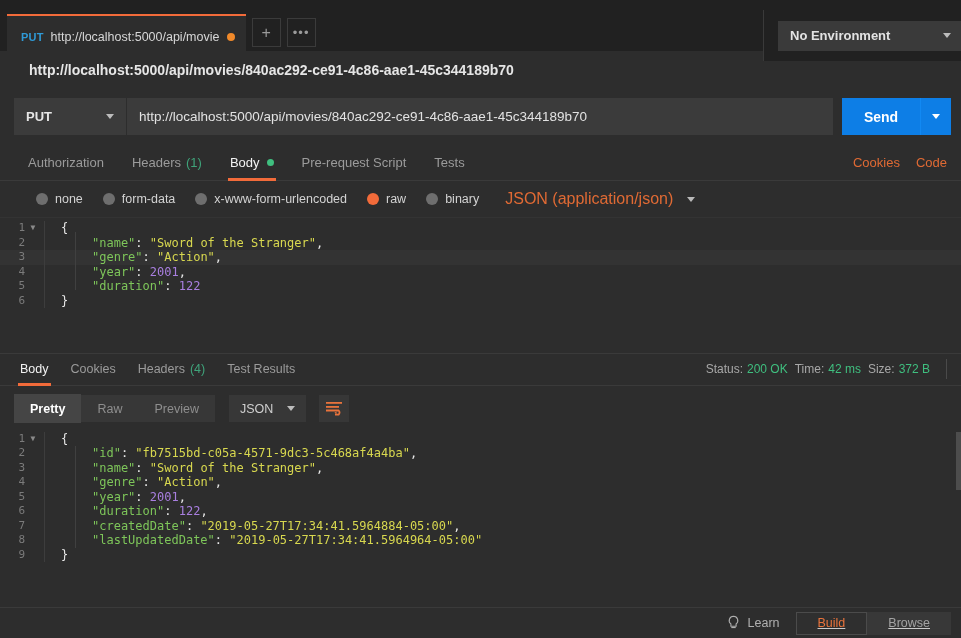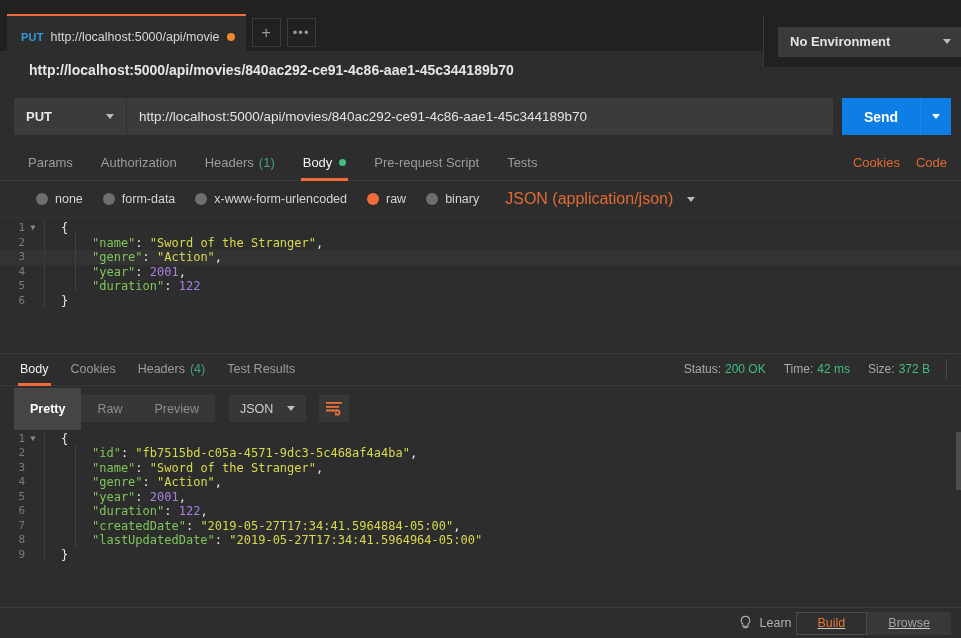--- a/index.html
+++ b/index.html
@@ -56,21 +56,21 @@
     border: 1px solid #3b3b3b;
     display: flex; align-items: center; justify-content: center;
     color: #9a9a9a;
     position: relative; top: -4px;
     margin-left: 6px;
     font-size: 16px;
   }
   .tab-btn.dots { font-size: 13px; letter-spacing: 1px; }
   .env-wrap {
     position: absolute;
-    right: 0; top: 16px;
+    right: 0; top: 10px;
     width: 198px; height: 51px;
     border-left: 1px solid #3a3a3a;
     display: flex; align-items: center;
     padding-left: 14px;
     background: #212121;
   }
   .env-select {
     background: #3a3a3a;
     height: 30px;
     width: 100%;
@@ -217,35 +217,35 @@
     border-bottom: 1px solid #3a3a3a;
     display: flex; align-items: stretch;
     padding-left: 9px;
   }
   .resp-tabs .rtab { padding: 0 11px; font-size: 12.5px; }
   .resp-tabs .rtab.active::after { left: 9px; right: 9px; }
   .resp-meta {
     margin-left: auto; display: flex; align-items: center;
     padding-right: 14px; font-size: 12px;
   }
-  .resp-meta .grp { margin-left: 18px; color: #a8a8a8; }
+  .resp-meta .grp { margin-left: 7px; color: #a8a8a8; }
   .resp-meta .grp b { color: #3fbf7f; font-weight: normal; margin-left: 4px; }
   .resp-meta .divider { width: 1px; height: 20px; background: #4a4a4a; margin-left: 16px; }
 
   .resp-toolbar {
     flex: 0 0 46px;
     background: #2d2d2d;
     display: flex; align-items: center;
     padding-left: 14px;
   }
   .seg {
     height: 27px; background: #373737;
     display: flex; align-items: center;
   }
-  .seg div { padding: 0 16px; font-size: 12.5px; color: #8e8e8e; height: 42px; display: flex; align-items: center; }
+  .seg div { padding: 0 16px; font-size: 12.5px; color: #8e8e8e; height: 29px; display: flex; align-items: center; }
   .seg div.active { background: #454545; color: #fff; font-weight: bold; }
   .fmt-select {
     height: 27px; background: #373737; margin-left: 14px;
     display: flex; align-items: center; padding: 0 11px;
     font-size: 12.5px; color: #cfcfcf;
   }
   .fmt-select .caret { margin-left: 14px; }
   .wrap-btn {
     height: 27px; width: 30px; background: #373737; margin-left: 13px;
     display: flex; align-items: center; justify-content: center;
@@ -253,21 +253,21 @@
   .resp-editor { flex: 1 1 auto; }
 
   
   .statusbar {
     flex: 0 0 31px;
     background: #2d2d2d;
     border-top: 1px solid #3a3a3a;
     display: flex; align-items: center; justify-content: flex-end;
     padding-right: 10px;
   }
-  .learn { display: flex; align-items: center; color: #b0b0b0; font-size: 12.5px; margin-right: 4px; }
+  .learn { display: flex; align-items: center; color: #b0b0b0; font-size: 12.5px; margin-right: 16px; }
   .bulb { margin-right: 8px; display: flex; }
   .bb { display: flex; text-decoration: underline; }
   .bb div {
     height: 23px; padding: 0 21px;
     display: flex; align-items: center;
     font-size: 12.5px; color: #a3a3a3;
     background: #383838;
   }
   .bb div.active { color: #e8733c; background: #2f2f2f; border: 1px solid #4b4b4b; }
   .scrollbar-v {
@@ -308,23 +308,20 @@
     <div class="url-input">http://localhost:5000/api/movies/840ac292-ce91-4c86-aae1-45c344189b70</div>
     <div class="send-group">
       <div class="send-btn">Send</div>
       <div class="send-caret">
         <span class="caret"></span>
       </div>
     </div>
   </div>
 
   <div class="req-tabs">
-    <div class="rtab">
-        <span>Params</span>
-      </div>
     <div class="rtab">
         <span>Authorization</span>
       </div>
     <div class="rtab">
       <span>Headers</span>
       <span class="count">(1)</span>
     </div>
     <div class="rtab active">
       <span>Body</span>
       <span class="green-dot"></span>

